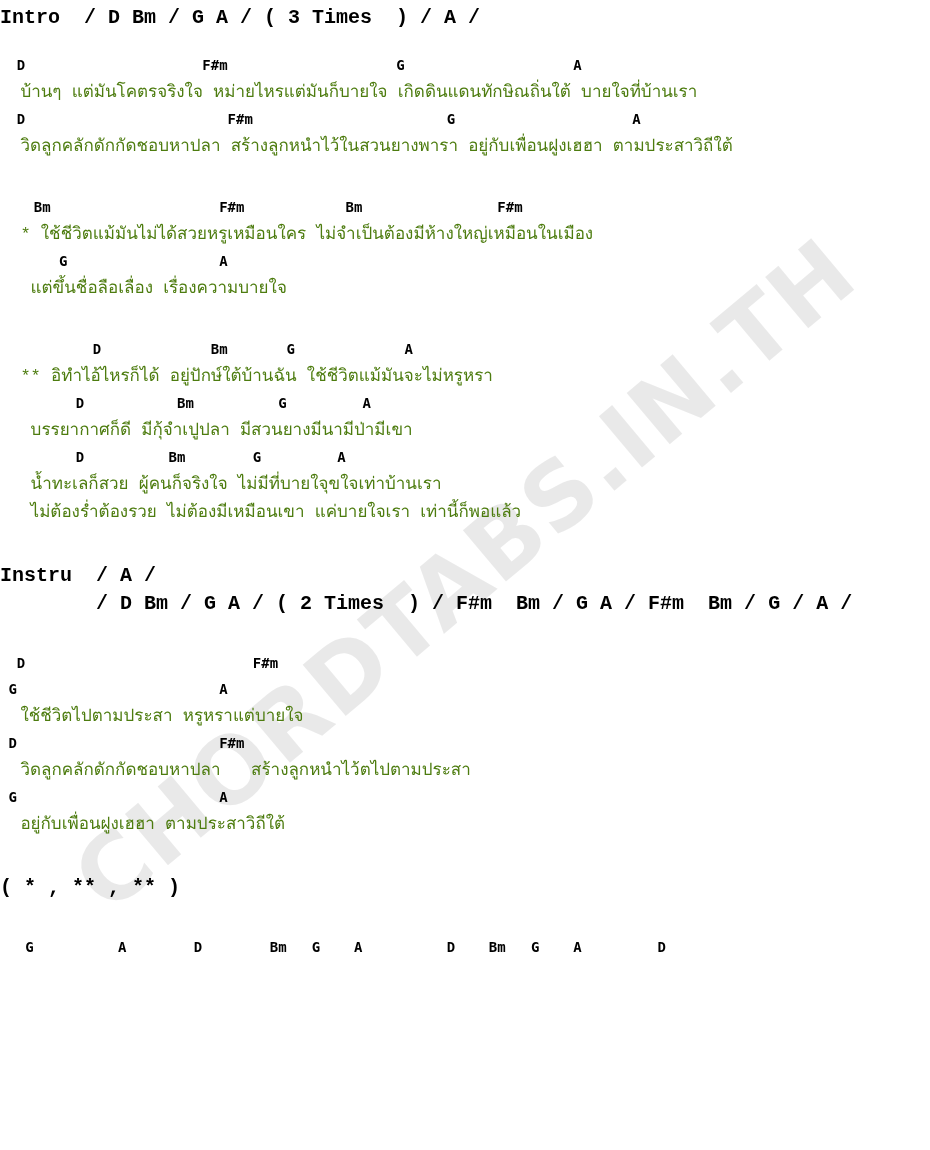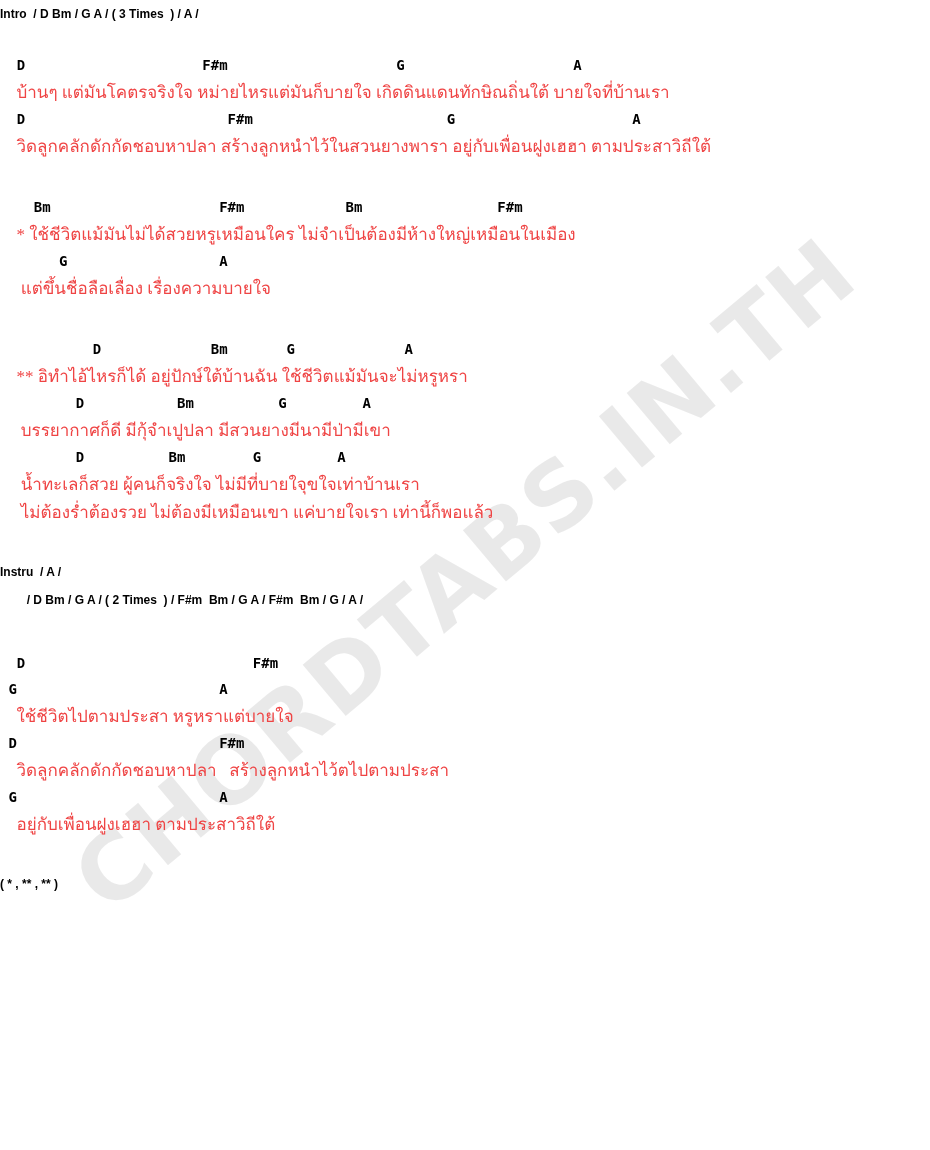--- a/index.html
+++ b/index.html
@@ -47,32 +47,31 @@
   .chords {
     font-size: 14px;
     font-weight: bold;
     color: #000;
     height: 26px;
     white-space: pre;
     font-family: "DejaVu Sans Mono", "Liberation Mono", monospace;
   }
   .lyrics {
     font-size: 17px;
-    color: #ef4444;
+    color: #4d7c0f;
     height: 28px;
     white-space: pre;
-    font-family: Liberation Serif, serif;
-    padding-left: 8px;
+    font-family: Liberation Mono, monospace;
   }
   .section {
-    font-size: 12px;
+    font-size: 20px;
     font-weight: bold;
     white-space: pre;
     height: 28px;
-    font-family: Liberation Sans, sans-serif;
+    font-family: Liberation Mono, monospace;
   }
   .spacer-md { height: 22px; }
   .spacer-lg { height: 34px; }
 </style>
 </head>
 <body>
 
 <div id="sheet">
   <div class="watermark">CHORDTABS.IN.TH</div>
   <div class="content" id="content">
@@ -102,14 +101,15 @@
       <div class="chords line">  D                           F#m</div>
       <div class="chords line"> G                        A</div>
       <div class="lyrics line">  ใช้ชีวิตไปตามประสา หรูหราแต่บายใจ</div>
       <div class="chords line"> D                        F#m</div>
       <div class="lyrics line">  วิดลูกคลักดักกัดชอบหาปลา   สร้างลูกหนำไว้ตไปตามประสา</div>
       <div class="chords line"> G                        A</div>
       <div class="lyrics line">  อยู่กับเพื่อนฝูงเฮฮา ตามประสาวิถีใต้</div>
       <div class="spacer-lg"></div>
       <div class="section line">( * , ** , ** )</div>
       <div class="spacer-lg"></div>
+      <div class="chords line">   G          A        D        Bm   G    A          D    Bm   G    A         D</div>
     </div>
 </div>
 
 </body></html>

